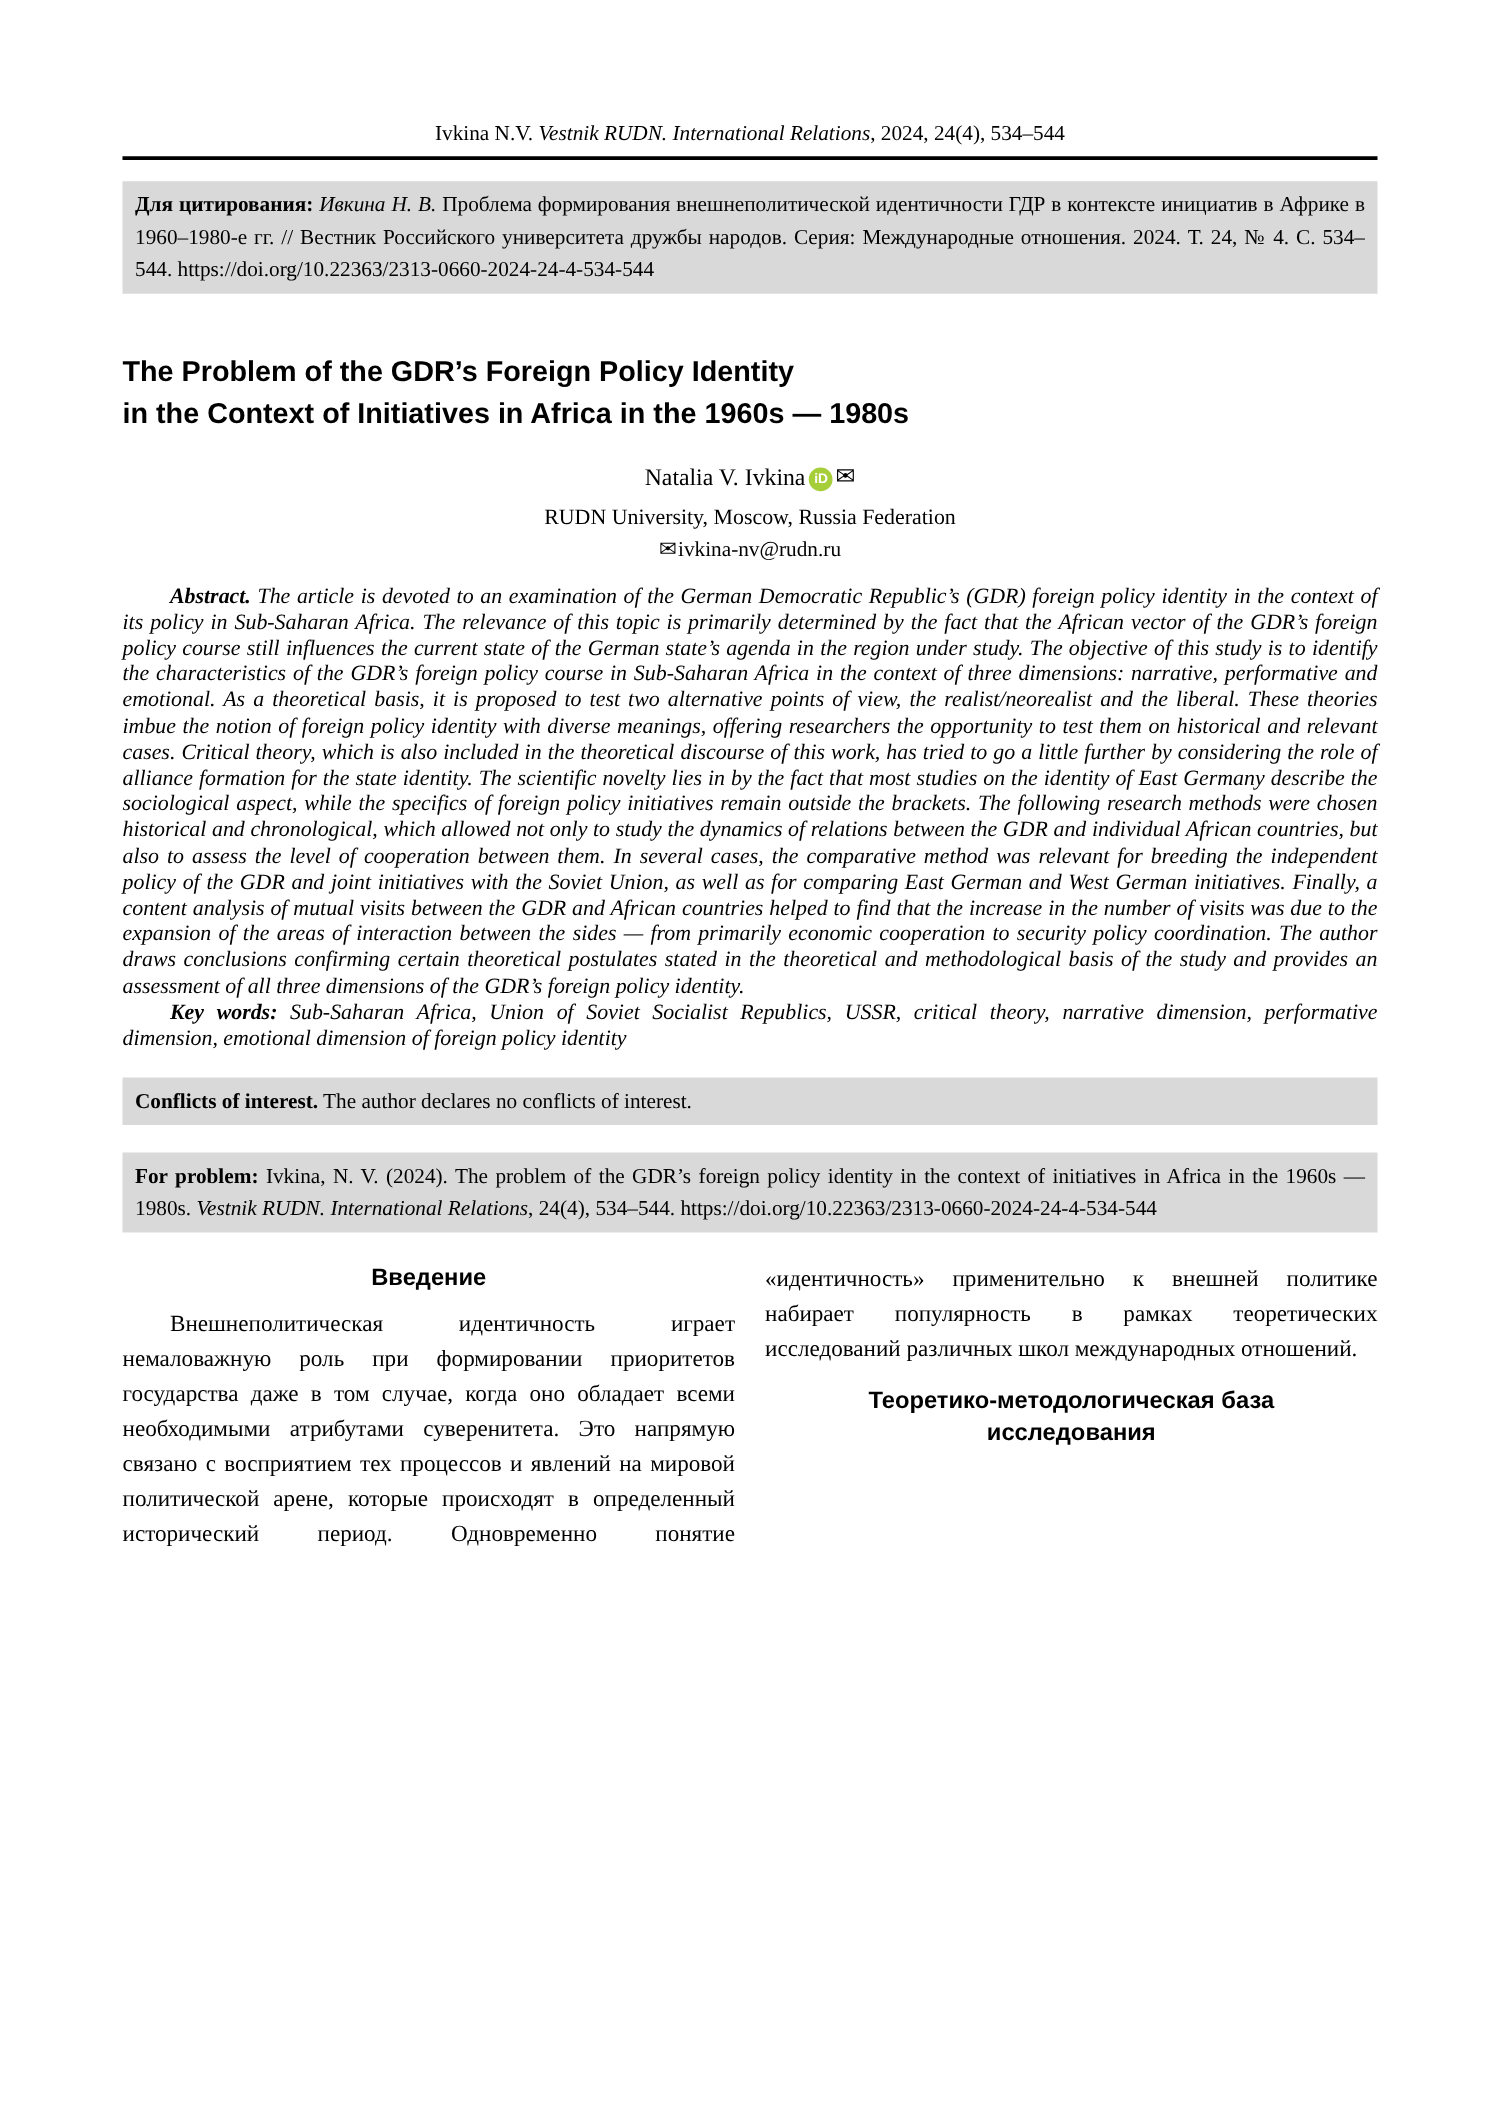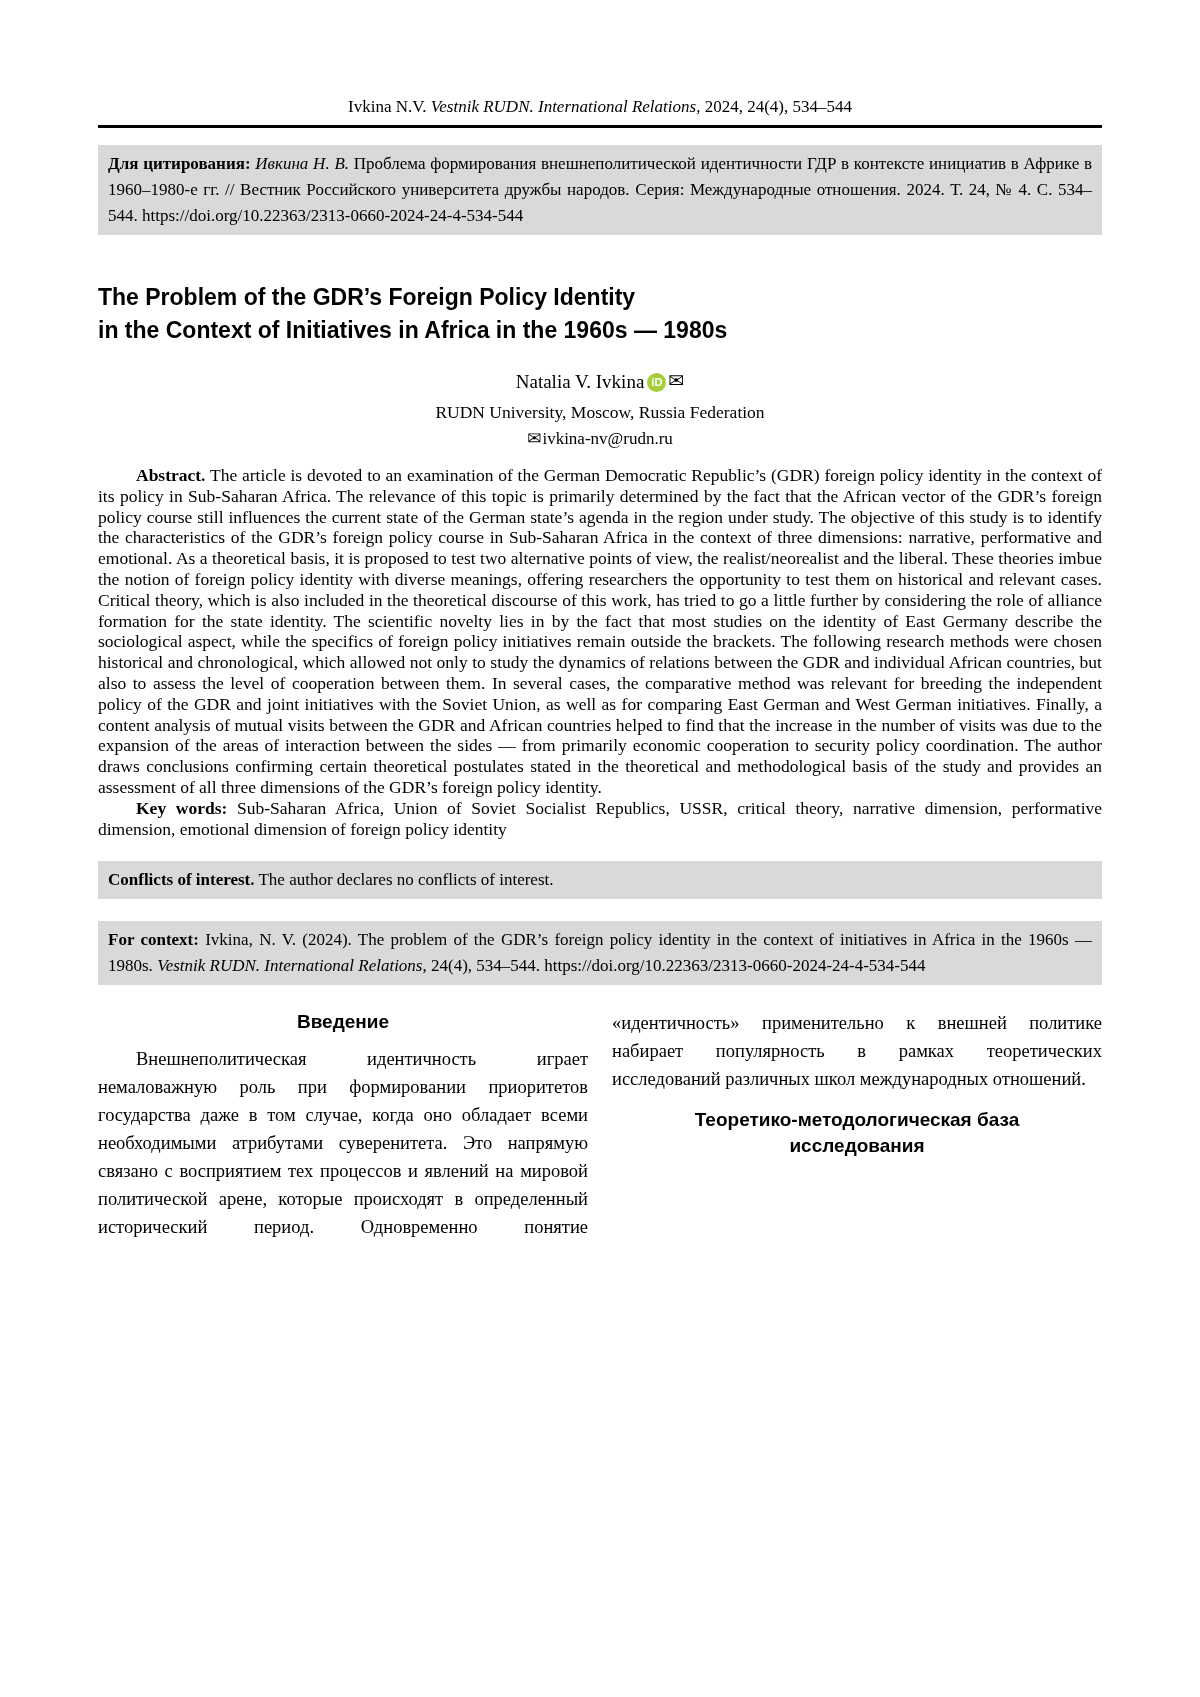--- a/index.html
+++ b/index.html
@@ -77,20 +77,21 @@
     text-align: center;
     font-size: 17px;
   }
   .mail-small { font-size: 17px; margin-right: 1px; }
   .body-justified {
     margin: 0;
     font-size: 17.5px;
     line-height: 20.8px;
     text-align: justify;
     text-indent: 38px;
+    font-style: italic;
   }
   .abstract { margin-top: 16px; }
   .keywords { margin-top: 0; }
   .conflicts { margin-top: 22px; }
   .citation-en { margin-top: 22px; }
   .columns {
     margin-top: 24px;
     display: flex;
     gap: 24px;
   }
@@ -139,21 +140,21 @@
   <div class="affiliation">RUDN University, Moscow, Russia Federation</div>
 
   <div class="email-line"><span class="mail-small">✉</span><span>ivkina-nv@rudn.ru</span></div>
 
   <p class="body-justified abstract"><b>Abstract.</b><span> The article is devoted to an examination of the German Democratic Republic’s (GDR) foreign policy identity in the context of its policy in Sub-Saharan Africa. The relevance of this topic is primarily determined by the fact that the African vector of the GDR’s foreign policy course still influences the current state of the German state’s agenda in the region under study. The objective of this study is to identify the characteristics of the GDR’s foreign policy course in Sub-Saharan Africa in the context of three dimensions: narrative, performative and emotional. As a theoretical basis, it is proposed to test two alternative points of view, the realist/neorealist and the liberal. These theories imbue the notion of foreign policy identity with diverse meanings, offering researchers the opportunity to test them on historical and relevant cases. Critical theory, which is also included in the theoretical discourse of this work, has tried to go a little further by considering the role of alliance formation for the state identity. The scientific novelty lies in by the fact that most studies on the identity of East Germany describe the sociological aspect, while the specifics of foreign policy initiatives remain outside the brackets. The following research methods were chosen historical and chronological, which allowed not only to study the dynamics of relations between the GDR and individual African countries, but also to assess the level of cooperation between them. In several cases, the comparative method was relevant for breeding the independent policy of the GDR and joint initiatives with the Soviet Union, as well as for comparing East German and West German initiatives. Finally, a content analysis of mutual visits between the GDR and African countries helped to find that the increase in the number of visits was due to the expansion of the areas of interaction between the sides — from primarily economic cooperation to security policy coordination. The author draws conclusions confirming certain theoretical postulates stated in the theoretical and methodological basis of the study and provides an assessment of all three dimensions of the GDR’s foreign policy identity.</span></p>
 
   <p class="body-justified keywords"><b>Key words:</b><span> Sub-Saharan Africa, Union of Soviet Socialist Republics, USSR, critical theory, narrative dimension, performative dimension, emotional dimension of foreign policy identity</span></p>
 
   <section class="gray-block conflicts"><b>Conflicts of interest.</b><span> The author declares no conflicts of interest.</span></section>
 
-  <section class="gray-block citation-en"><b>For context: </b><span>Ivkina, N. V. (2024). The problem of the GDR’s foreign policy identity in the context of initiatives in Africa in the 1960s — 1980s. </span><i>Vestnik RUDN. International Relations</i><span>, 24(4), 534–544. </span><span class="doi">https://doi.org/10.22363/2313-0660-2024-24-4-534-544</span></section>
+  <section class="gray-block citation-en"><b>For problem: </b><span>Ivkina, N. V. (2024). The problem of the GDR’s foreign policy identity in the context of initiatives in Africa in the 1960s — 1980s. </span><i>Vestnik RUDN. International Relations</i><span>, 24(4), 534–544. </span><span class="doi">https://doi.org/10.22363/2313-0660-2024-24-4-534-544</span></section>
 
   <div class="columns">
     <div class="col">
       <h2 class="sec-heading">Введение</h2>
       <p class="col-par indent cont-next">Внешнеполитическая идентичность играет немаловажную роль при формировании приоритетов государства даже в том случае, когда оно обладает всеми необходимыми атрибутами суверенитета. Это напрямую связано с восприятием тех процессов и явлений на мировой политической арене, которые происходят в определенный исторический период. Одновременно понятие</p>
     </div>
     <div class="col">
       <p class="col-par">«идентичность» применительно к внешней политике набирает популярность в рамках теоретических исследований различных школ международных отношений.</p>
       <h2 class="sec-heading"><span>Теоретико-методологическая база</span><br><span>исследования</span></h2>
     </div>

